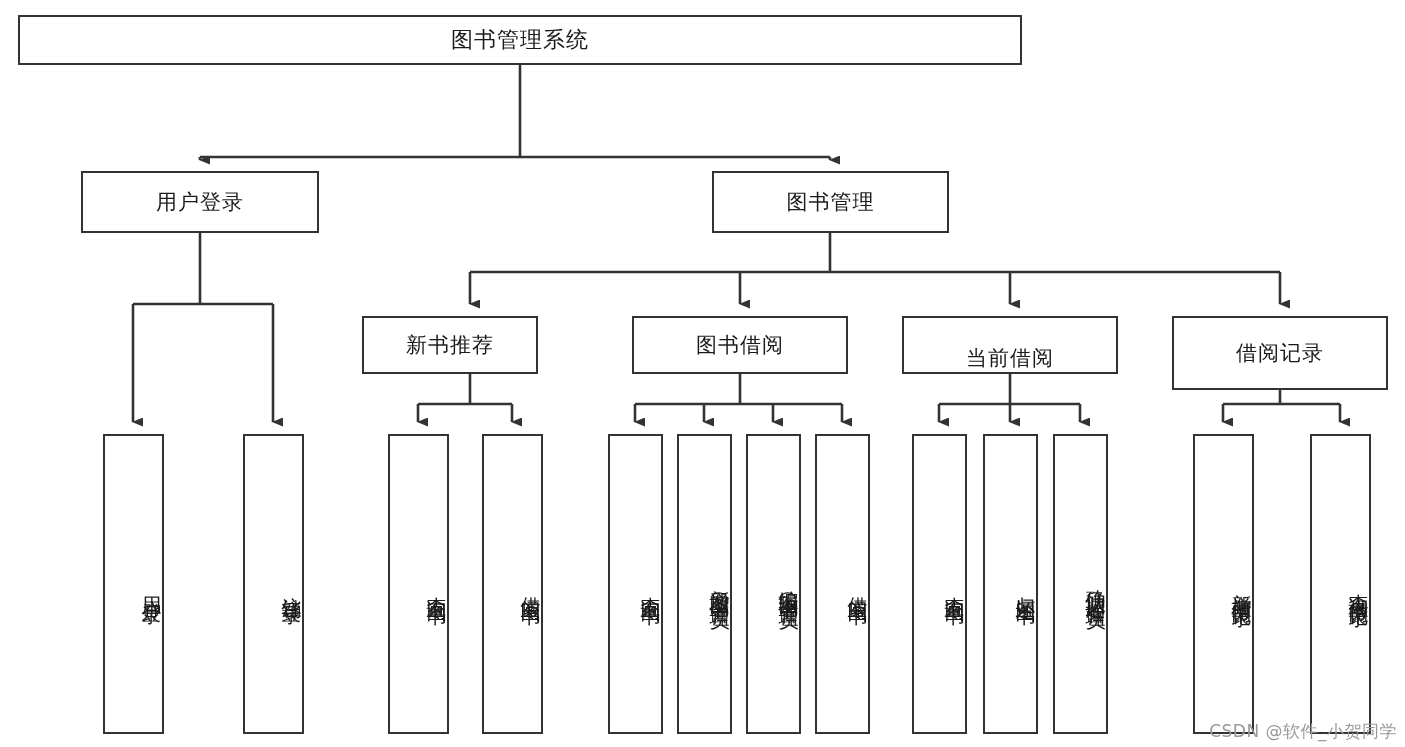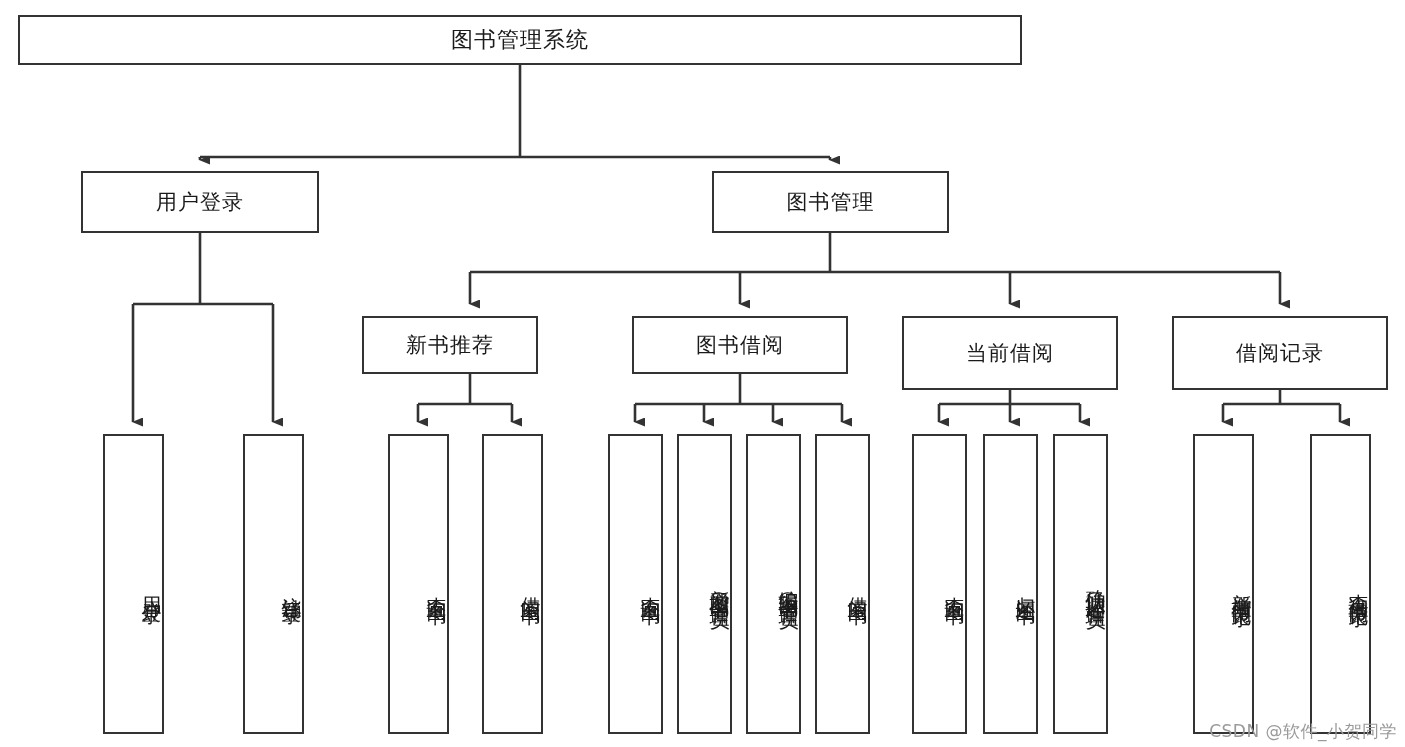--- a/index.html
+++ b/index.html
@@ -139,21 +139,21 @@
   <div class="node horizontal" style="left: 712px; top: 171px; width: 237px; height: 62px; border-color: rgb(51, 51, 51); background: rgb(255, 255, 255); color: rgb(26, 26, 26);">
     <span>图书管理</span>
   </div>
 
   <div class="node horizontal" style="left: 362px; top: 316px; width: 176px; height: 58px; border-color: rgb(51, 51, 51); background: rgb(255, 255, 255); color: rgb(26, 26, 26); font-family: Liberation Serif, serif;">
     <span>新书推荐</span>
   </div>
   <div class="node horizontal" style="left: 632px; top: 316px; width: 216px; height: 58px; border-color: rgb(51, 51, 51); background: rgb(255, 255, 255); color: rgb(26, 26, 26);">
     <span>图书借阅</span>
   </div>
-  <div class="node horizontal" style="left: 902px; top: 316px; width: 216px; height: 74px; border-color: rgb(51, 51, 51); background: rgb(255, 255, 255); color: rgb(26, 26, 26);">
+  <div class="node horizontal" style="left: 902px; top: 316px; width: 216px; height: 58px; border-color: rgb(51, 51, 51); background: rgb(255, 255, 255); color: rgb(26, 26, 26); align-items: flex-end;">
     <span>当前借阅</span>
   </div>
   <div class="node horizontal" style="left: 1172px; top: 316px; width: 216px; height: 74px; border-color: rgb(51, 51, 51); background: rgb(255, 255, 255); color: rgb(26, 26, 26);">
     <span>借阅记录</span>
   </div>
 
   <div class="node vertical" style="left: 103px; top: 434px; width: 61px; height: 300px; border-color: rgb(51, 51, 51); background: rgb(255, 255, 255); color: rgb(26, 26, 26);">
     <span class="vtext">用户登录</span>
   </div>
   <div class="node vertical" style="left: 243px; top: 434px; width: 61px; height: 300px; border-color: rgb(51, 51, 51); background: rgb(255, 255, 255); color: rgb(26, 26, 26);">

